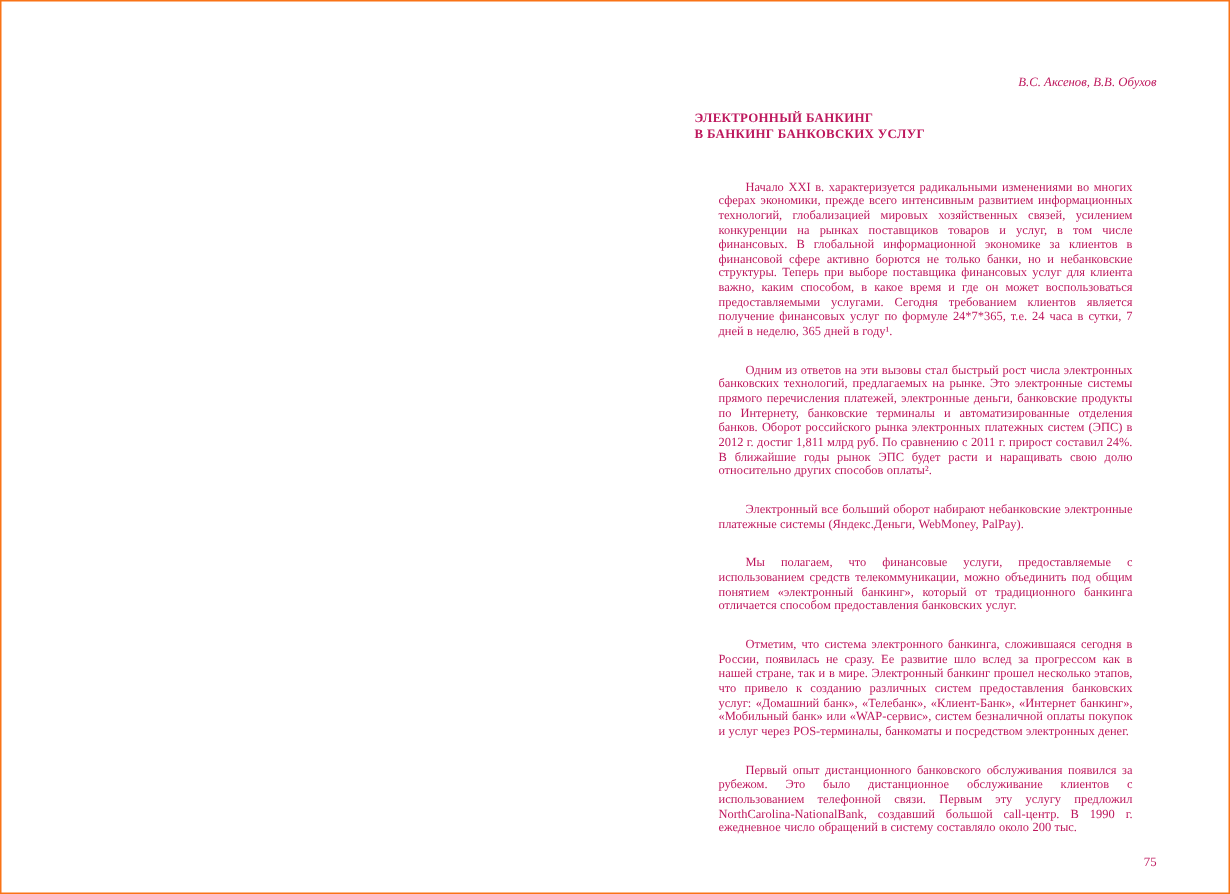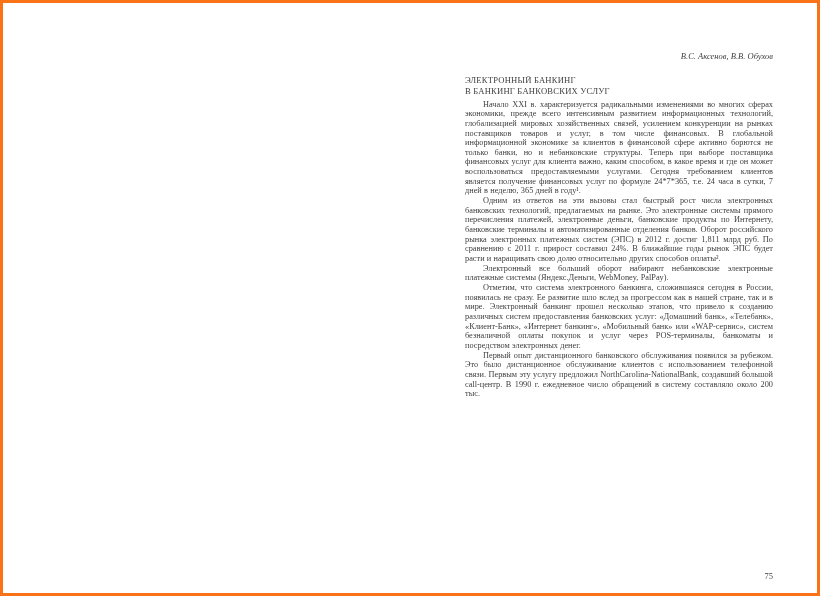--- a/index.html
+++ b/index.html
@@ -6,47 +6,47 @@
     margin: 0;
     padding: 0;
     background: #ffffff;
   }
   .canvas {
     position: relative;
     width: 820px;
     height: 596px;
     background: #ffffff;
     box-sizing: border-box;
-    border: 3px solid #f97316;
+    border: 1px solid #f97316;
     overflow: hidden;
     font-family: "Liberation Serif", "DejaVu Serif", serif;
-    color: #404040;
+    color: #be185d;
   }
   .text-column {
     position: absolute;
     left: 462px;
     top: 48px;
     width: 308px;
   }
   .authors {
     font-style: italic;
     font-size: 8.5px;
     text-align: right;
     margin: 0 0 14px 0;
     line-height: 1.2;
   }
   .title {
-    font-weight: normal;
+    font-weight: bold;
     font-size: 8.6px;
     line-height: 1.3;
-    margin: 0 0 2px 0;
+    margin: 0 0 24px 0;
     letter-spacing: 0.2px;
   }
   .body-text p {
-    margin: 0;
+    margin: 16px;
     font-size: 8.3px;
     line-height: 9.65px;
     text-align: justify;
     text-indent: 18px;
     word-spacing: 0.2px;
     font-family: Liberation Serif, serif;
   }
   .page-number {
     position: absolute;
     left: 462px;
@@ -63,18 +63,19 @@
   <div class="text-column">
     <div class="authors">В.С. Аксенов, В.В. Обухов</div>
     <div class="title">
       <div>ЭЛЕКТРОННЫЙ БАНКИНГ</div>
       <div>В БАНКИНГ БАНКОВСКИХ УСЛУГ</div>
     </div>
     <div class="body-text">
       <p>Начало XXI в. характеризуется радикальными изменениями во многих сферах экономики, прежде всего интенсивным развитием информационных технологий, глобализацией мировых хозяйственных связей, усилением конкуренции на рынках поставщиков товаров и услуг, в том числе финансовых. В глобальной информационной экономике за клиентов в финансовой сфере активно борются не только банки, но и небанковские структуры. Теперь при выборе поставщика финансовых услуг для клиента важно, каким способом, в какое время и где он может воспользоваться предоставляемыми услугами. Сегодня требованием клиентов является получение финансовых услуг по формуле 24*7*365, т.е. 24 часа в сутки, 7 дней в неделю, 365 дней в году¹.</p>
       <p>Одним из ответов на эти вызовы стал быстрый рост числа электронных банковских технологий, предлагаемых на рынке. Это электронные системы прямого перечисления платежей, электронные деньги, банковские продукты по Интернету, банковские терминалы и автоматизированные отделения банков. Оборот российского рынка электронных платежных систем (ЭПС) в 2012 г. достиг 1,811 млрд руб. По сравнению с 2011 г. прирост составил 24%. В ближайшие годы рынок ЭПС будет расти и наращивать свою долю относительно других способов оплаты².</p>
       <p>Электронный все больший оборот набирают небанковские электронные платежные системы (Яндекс.Деньги, WebMoney, PalPay).</p>
+      <p>Мы полагаем, что финансовые услуги, предоставляемые с использованием средств телекоммуникации, можно объединить под общим понятием «электронный банкинг», который от традиционного банкинга отличается способом предоставления банковских услуг.</p>
       <p>Отметим, что система электронного банкинга, сложившаяся сегодня в России, появилась не сразу. Ее развитие шло вслед за прогрессом как в нашей стране, так и в мире. Электронный банкинг прошел несколько этапов, что привело к созданию различных систем предоставления банковских услуг: «Домашний банк», «Телебанк», «Клиент-Банк», «Интернет банкинг», «Мобильный банк» или «WAP-сервис», систем безналичной оплаты покупок и услуг через POS-терминалы, банкоматы и посредством электронных денег.</p>
       <p>Первый опыт дистанционного банковского обслуживания появился за рубежом. Это было дистанционное обслуживание клиентов с использованием телефонной связи. Первым эту услугу предложил NorthCarolina-NationalBank, создавший большой call-центр. В 1990 г. ежедневное число обращений в систему составляло около 200 тыс.</p>
     </div>
   </div>
   <div class="page-number">75</div>
 </div>
 
 </body></html>

